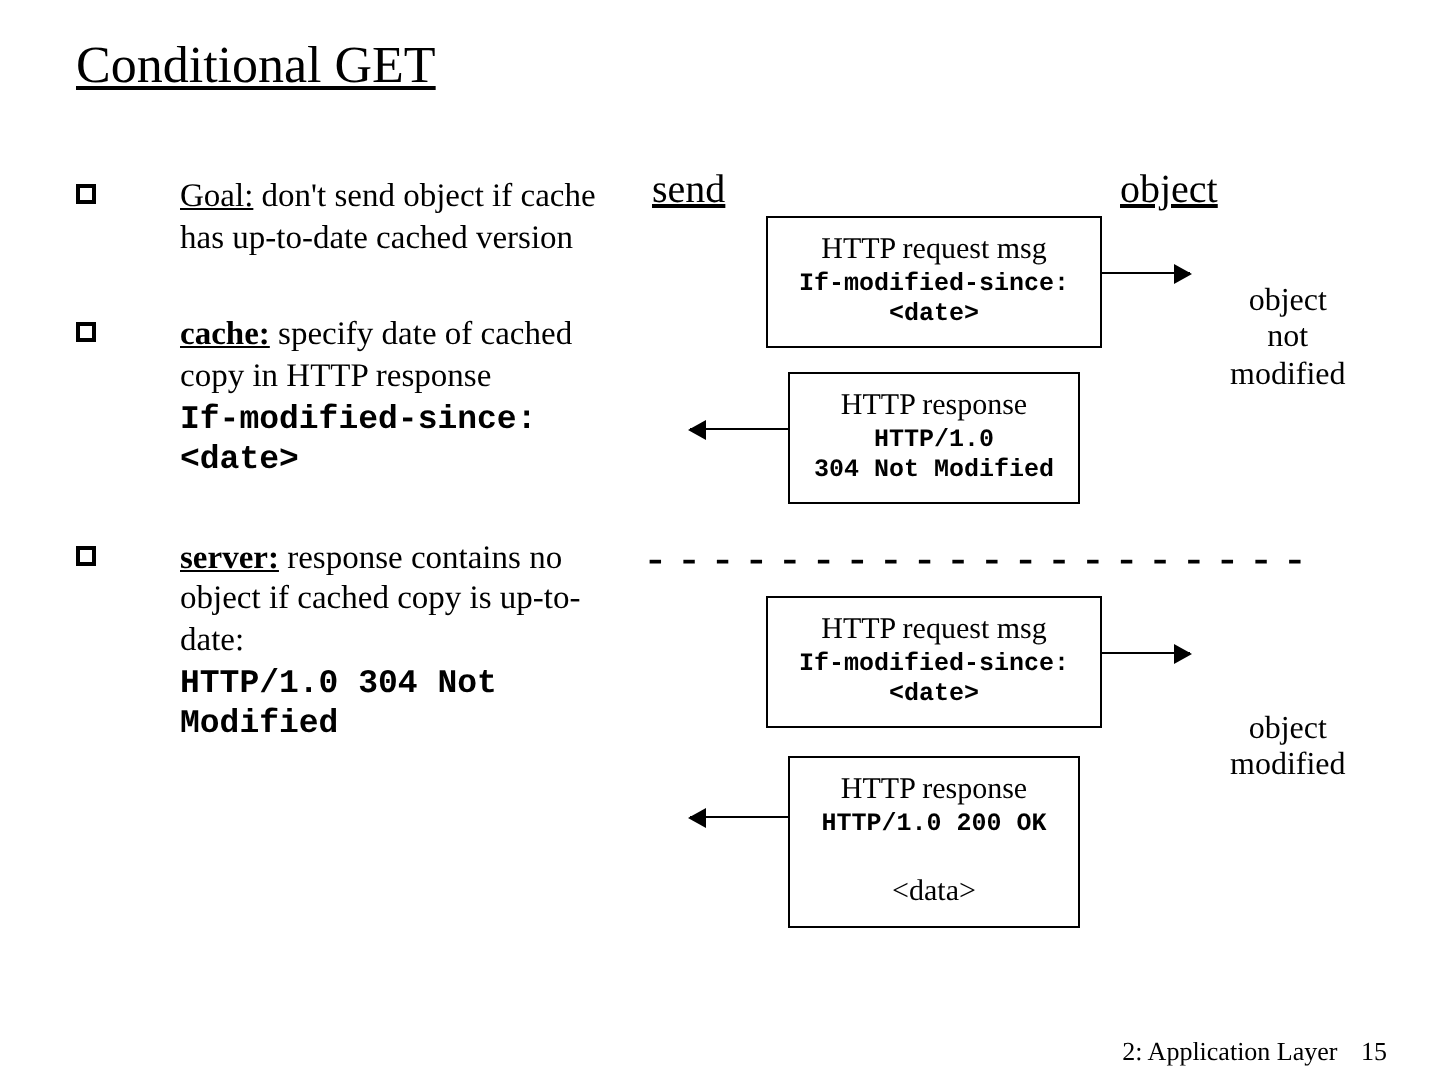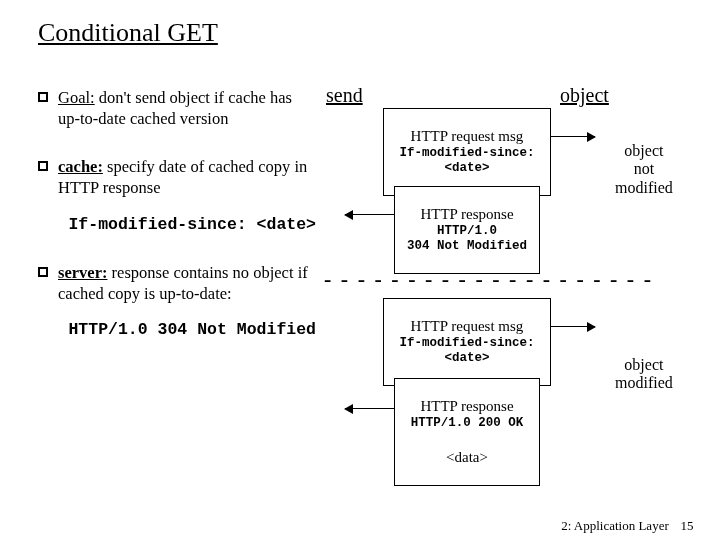--- a/index.html
+++ b/index.html
@@ -21,57 +21,58 @@
   .bullets {
     position: absolute;
     left: 38px; top: 88px;
     width: 278px;
     font-size: 16.5px;
     line-height: 1.25;
   }
   .bullet {
     display: flex;
     margin-bottom: 28px;
+    gap: 32px;
   }
   .sq {
     width: 10px; height: 10px;
     border: 2px solid #000;
     background: #fff;
     flex-shrink: 0;
     margin-top: 4px;
     margin-right: 10px;
   }
   .bul-body { flex: 1; }
   .u { text-decoration: underline; }
   .b { font-weight: bold; }
   .mono {
     font-family: "Courier New", monospace;
     font-weight: bold;
   }
-  .sub { margin-top: 16px; text-align: right; }
+  .sub { margin-top: 1px; }
 
   
   .cache-lbl {
     position: absolute;
     left: 326px; top: 84px;
     font-size: 20px;
     text-decoration: underline;
   }
   .server-lbl {
     position: absolute;
     left: 560px; top: 84px;
     font-size: 20px;
     text-decoration: underline;
   }
   .msgbox {
     position: absolute;
     border: 1.2px solid #000;
     background: #fff;
     text-align: center;
-    padding: 19px 4px;
+    padding: 8px 4px;
   }
   .msgbox .hd { font-size: 15px; }
   .msgbox .sm {
     font-family: "Courier New", monospace;
     font-weight: bold;
     font-size: 12.5px;
     line-height: 1.15;
     margin-top: 1px;
   }
   .msgbox .data { font-size: 15px; margin-top: 19px; }

